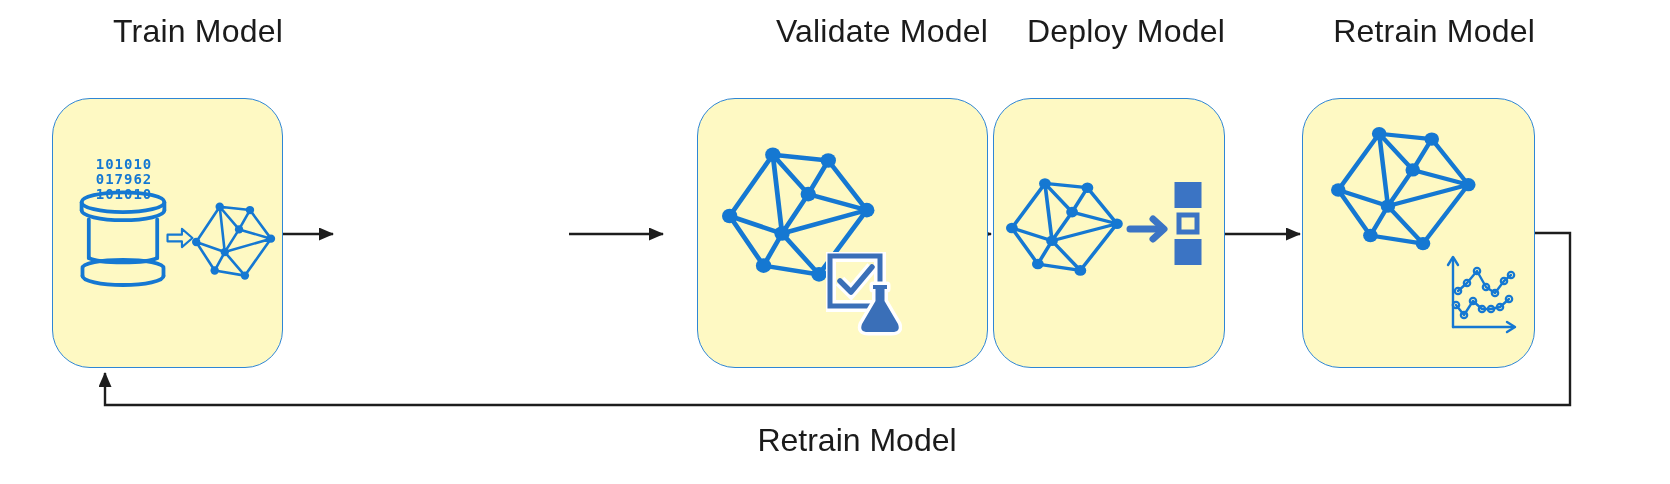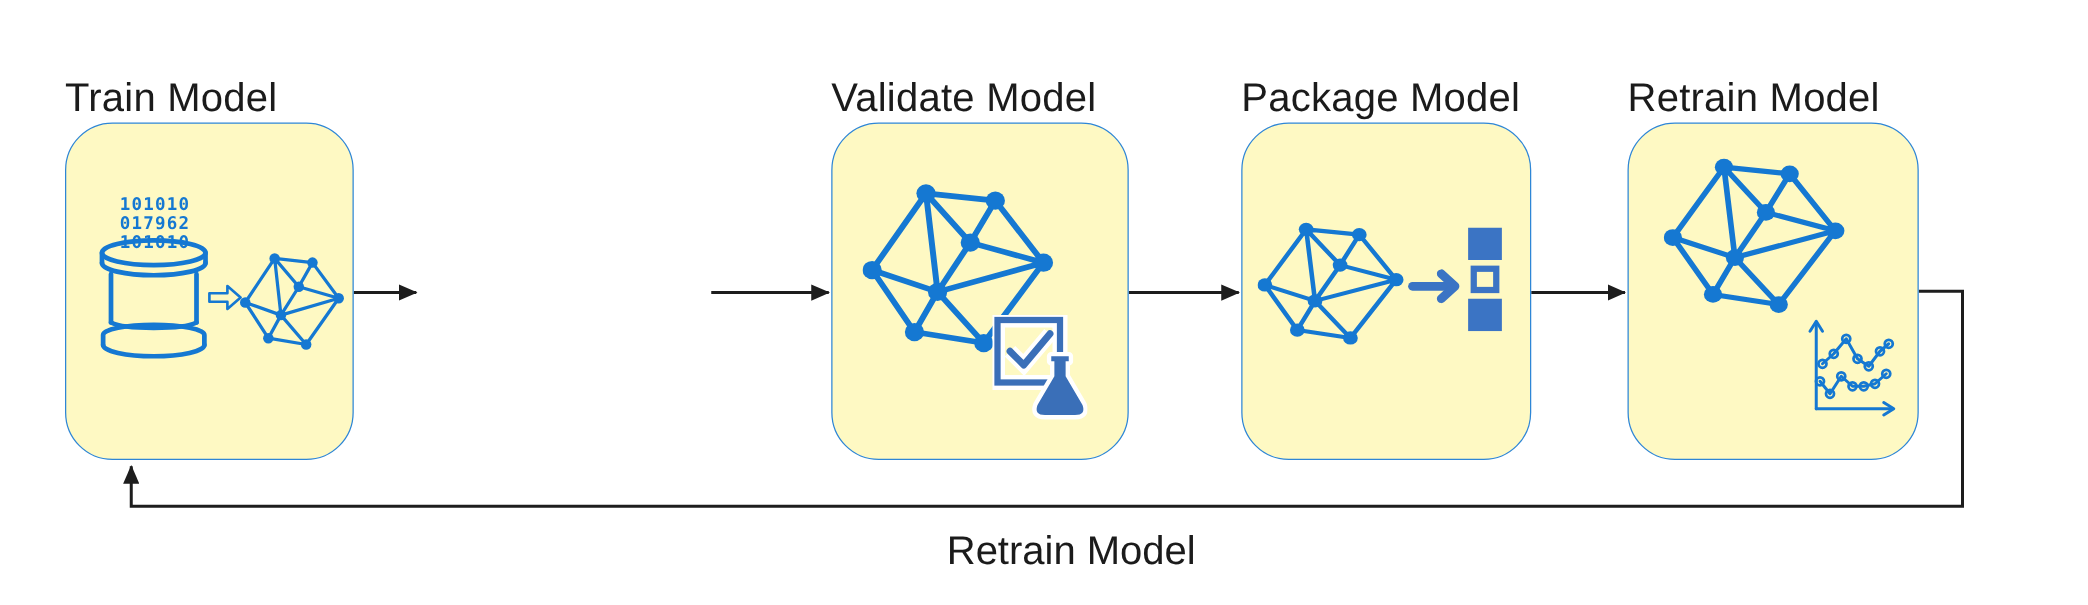--- a/index.html
+++ b/index.html
@@ -6,38 +6,37 @@
   #canvas{
     position:relative;
     width:1670px;height:484px;
     background:var(--canvas-bg,#ffffff);
     font-family:"Liberation Sans","DejaVu Sans",sans-serif;
     overflow:hidden;
   }
   .stage{position:absolute;top:0;height:100%;}
   .stage-title{
     position:absolute;top:13px;left:0;width:100%;
-    text-align:left;
+    text-align:right;
     font-size:32px;font-weight:300;letter-spacing:.2px;
     color:var(--title-text,#1b1b1b);
     white-space:nowrap;
-    margin-top:47px;
   }
   .card{
     position:absolute;top:98px;left:0;right:0;height:270px;
     border:1.4px solid var(--card-border,#2e86d6);
     border-radius:38px;
     background:#fef9c3;
     box-sizing:border-box;
   }
   .icon{position:absolute;}
   
   .s1{left:52px;width:231px;}
   .s2{left:335px;width:234px;}
-  .s3{left:665px;width:238px;}
+  .s3{left:697px;width:260px;padding-left:31px;}
   .s4{left:993px;width:232px;}
   .s5{left:1302px;width:233px;}
   
   .mesh-edge{fill:none;stroke:var(--mesh-blue,#1578d2);stroke-width:3.1;stroke-linejoin:round;stroke-linecap:round;}
   .mesh-node{fill:var(--mesh-blue,#1578d2);stroke:none;}
   .bright-stroke{stroke:var(--mesh-blue,#1578d2);fill:none;}
   .muted-stroke{stroke:var(--muted-blue,#3b74c4);fill:none;}
   .muted-fill{fill:var(--muted-blue,#3b74c4);stroke:none;}
   .steel-stroke{stroke:var(--steel-blue,#3a6fb8);fill:none;}
   .steel-fill{fill:var(--steel-blue,#3a6fb8);stroke:none;}
@@ -145,21 +144,21 @@
 
         <g transform="translate(34,32)">
           <path class="white-under" stroke-width="7" stroke-linejoin="round" d="M13,1 H27 V5 H24.5 V17 L38,40 Q41,48 32,48 H8 Q-1,48 2,40 L15.5,17 V5 H13 Z"></path>
           <path class="steel-fill" d="M13,1 H27 V5 H24.5 V17 L38,40 Q41,48 32,48 H8 Q-1,48 2,40 L15.5,17 V5 H13 Z"></path>
         </g>
       </svg>
     </div>
   </div>
 
   <div class="stage s4">
-    <div class="stage-title">Package Model</div>
+    <div class="stage-title">Deploy Model</div>
     <div class="card">
       <svg class="icon" style="left:12px;top:76px" width="118" height="106" viewBox="0 0 100 100" preserveAspectRatio="none">
         <use href="#mesh-g"></use>
       </svg>
       <svg class="icon" style="left:132px;top:116px" width="44" height="28" viewBox="0 0 44 28">
         <g class="muted-stroke" stroke-width="7" stroke-linecap="round" stroke-linejoin="round">
           <path d="M4,14 H34"></path>
           <polyline points="27,4 38,14 27,24"></polyline>
         </g>
       </svg>

